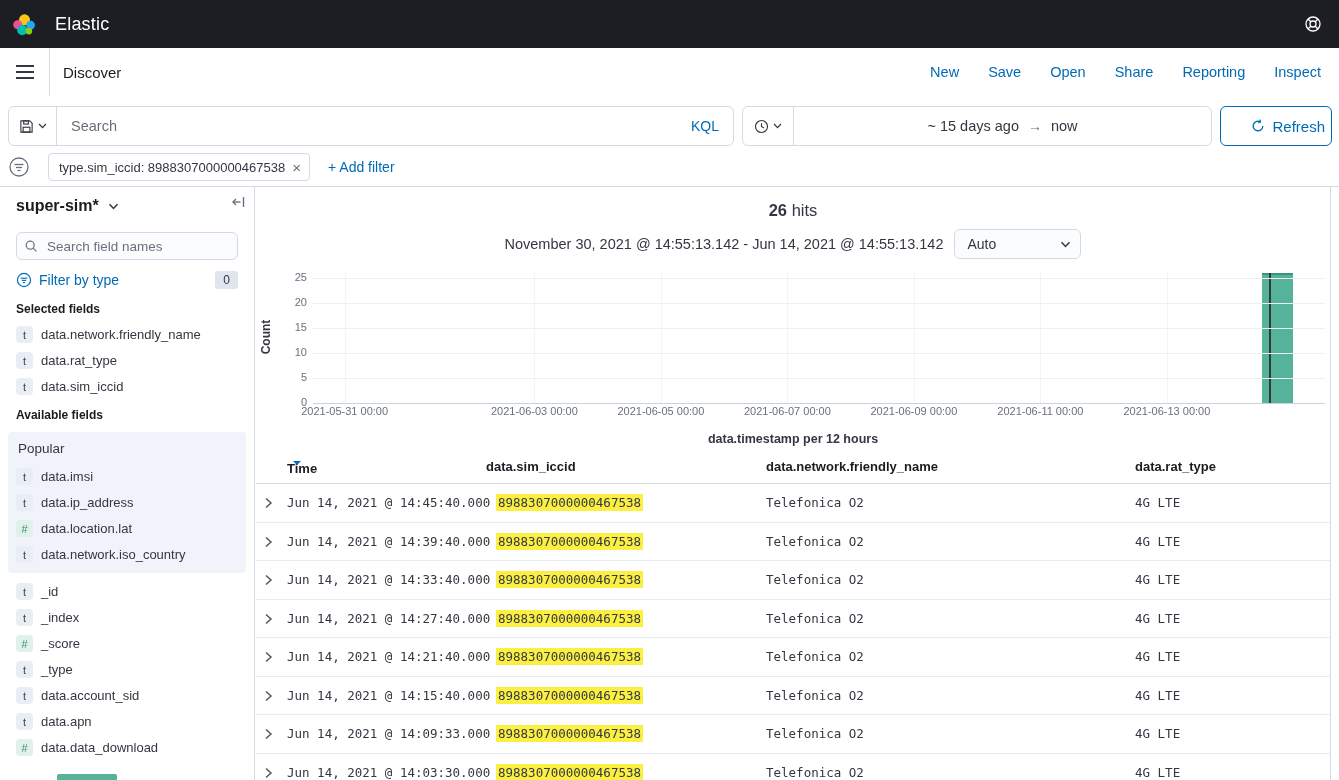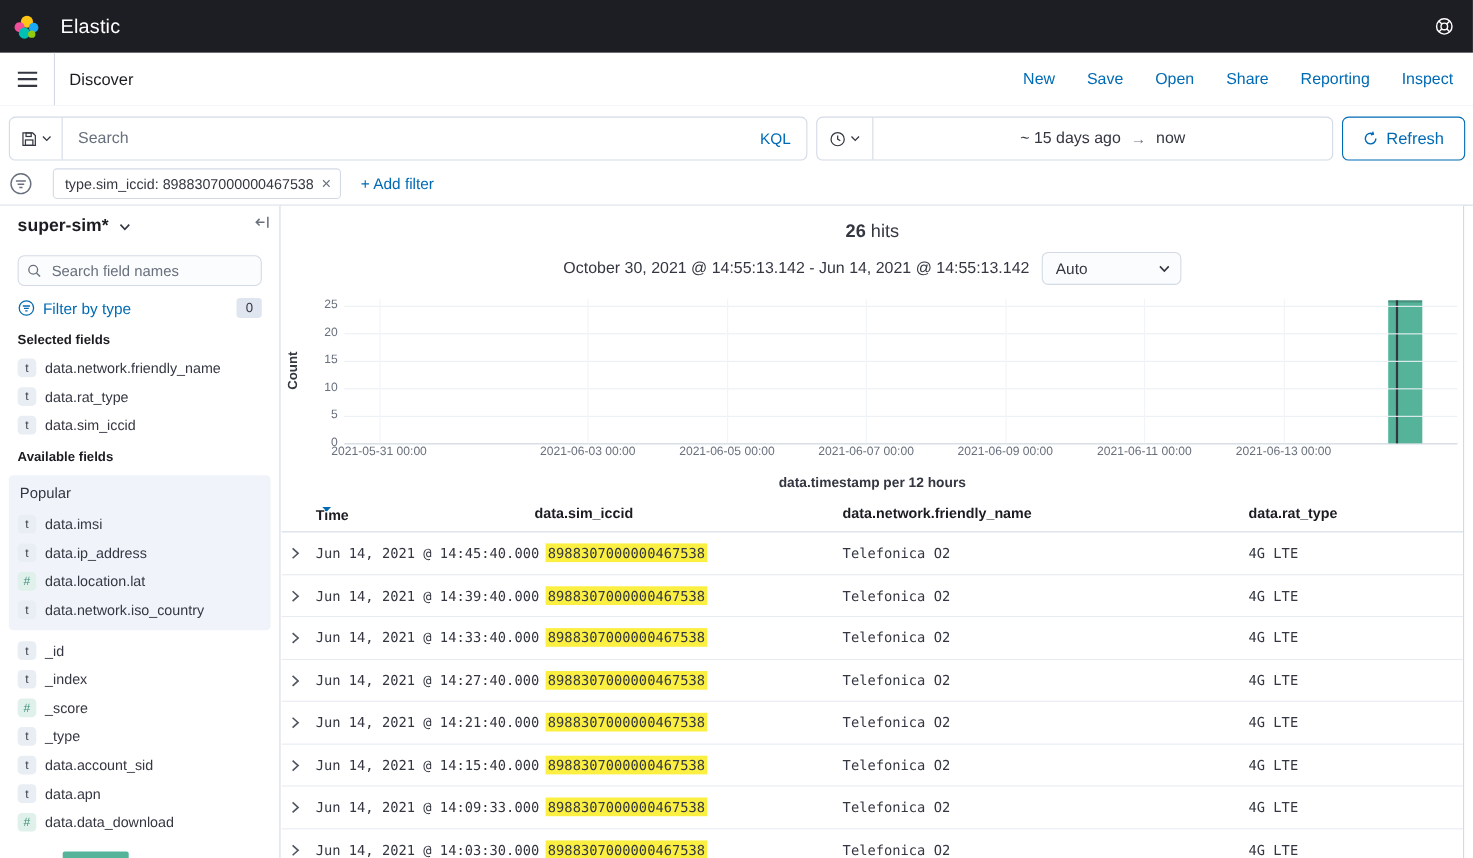--- a/index.html
+++ b/index.html
@@ -24,21 +24,21 @@
   #search-group{width:724px;}
   #saved-query-btn{width:47px;height:100%;display:flex;align-items:center;justify-content:center;gap:4px;border-right:1px solid #D3DAE6;cursor:pointer;}
   #search-input{flex:1;border:none;outline:none;font-size:14.5px;padding:0 0 0 14px;font-family:inherit;color:#343741;background:transparent;}
   #search-input::placeholder{color:#69707D;opacity:1;}
   #kql-btn{margin-right:14px;font-size:14px;color:#006BB4;cursor:pointer;}
   #datepicker{width:468px;margin-left:8px;}
   #quick-select-btn{width:50px;height:100%;display:flex;align-items:center;justify-content:center;gap:4px;border-right:1px solid #D3DAE6;cursor:pointer;}
   #date-range{flex:1;display:flex;align-items:center;justify-content:center;font-size:14.5px;gap:9px;cursor:pointer;}
   #date-arrow{color:#69707D;font-size:14px;}
   #refresh-btn{width:112px;height:40px;margin-left:8px;border:1px solid #006BB4;border-radius:6px;background:#fff;color:#006BB4;
-    font-size:15px;font-weight:500;display:flex;align-items:center;justify-content:center;gap:7px;cursor:pointer;font-family:inherit;}
+    font-size:15px;font-weight:500;display:flex;align-items:center;justify-content:flex-end;gap:7px;cursor:pointer;font-family:inherit;}
   #filterrow{position:absolute;left:8px;top:56px;height:30px;display:flex;align-items:center;}
   #filter-pill{margin-left:18px;height:26px;border:1px solid #D3DAE6;border-radius:4px;background:#fff;display:flex;align-items:center;
     padding:0 8px 0 10px;font-size:13px;color:#343741;cursor:pointer;}
   #pill-close{margin-left:7px;color:#69707D;font-size:15px;line-height:1;cursor:pointer;}
   #add-filter{margin-left:18px;color:#006BB4;font-size:14px;cursor:pointer;text-align:center;}
   
   #sidebar{position:absolute;left:0;top:187px;width:255px;height:593px;border-right:1px solid #D3DAE6;background:#fff;padding:10px 16px 0 16px;box-sizing:border-box;}
   #collapse-btn{position:absolute;right:8px;top:7px;cursor:pointer;}
   #index-pattern{display:flex;align-items:center;gap:9px;cursor:pointer;margin-bottom:17px;}
   #index-pattern-name{font-size:16px;font-weight:700;color:#1a1c21;}
@@ -290,21 +290,21 @@
       </div>
     <div id="partial-teal"></div>
   </div>
 
   <div id="main">
     <div id="hits-line">
       <span id="hits-count">26</span>
       <span>hits</span>
     </div>
     <div id="range-line">
-      <span id="time-range-text">October 30, 2021 @ 14:55:13.142 - Jun 14, 2021 @ 14:55:13.142</span>
+      <span id="time-range-text">November 30, 2021 @ 14:55:13.142 - Jun 14, 2021 @ 14:55:13.142</span>
       <span id="interval-select">
         <span>Auto</span>
         <svg class="chev" width="11" height="7" viewBox="0 0 10 7" fill="none" stroke="#343741" stroke-width="1.5">
           <path d="M1 1.2 L5 5.4 L9 1.2"></path>
         </svg>
       </span>
     </div>
     <div id="count-label">Count</div>
     <div id="plot">
       <div id="hist-bar" style="left: 948.75px; width: 31.625px; top: 1px; height: 130px; background: rgb(84, 179, 153);"></div>

